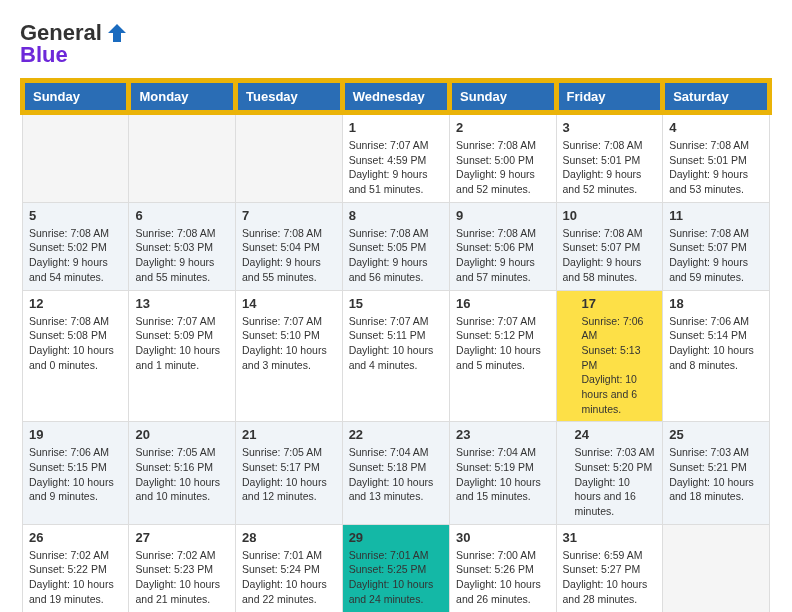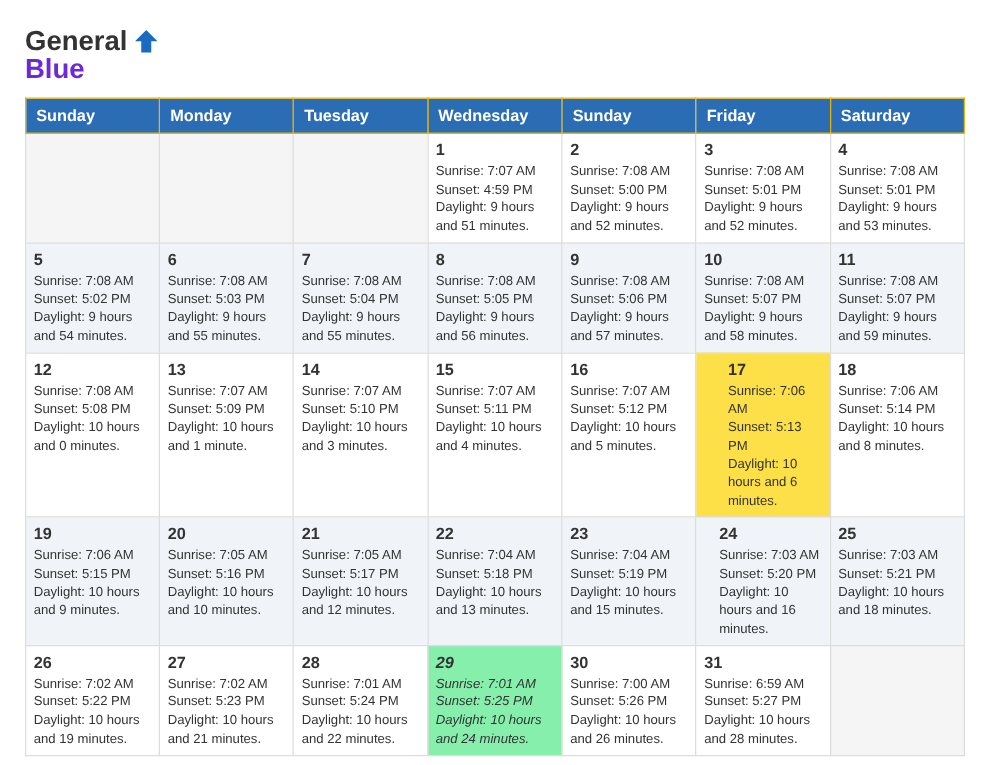--- a/index.html
+++ b/index.html
@@ -37,21 +37,21 @@
       width: 100%;
       border-collapse: collapse;
       border: 1px solid #ccc;
     }
     .calendar th {
       background-color: #2a6db5;
       color: #fff;
       text-align: left;
       padding: 6px 8px;
       font-size: 13px;
-      border: 1px solid #eab308;
+      border: 5px solid #eab308;
     }
     .calendar td {
       vertical-align: top;
       padding: 5px 6px;
       border: 1px solid #ddd;
       font-size: 11px;
       color: #333;
       width: 108px;
       min-height: 80px;
       background: #fff;
@@ -220,21 +220,21 @@
           <div class="day-info">Sunrise: 7:02 AM<br>Sunset: 5:22 PM<br>Daylight: 10 hours and 19 minutes.</div>
         </td>
         <td style="background: rgb(255, 255, 255);">
           <span class="day-number">27</span>
           <div class="day-info">Sunrise: 7:02 AM<br>Sunset: 5:23 PM<br>Daylight: 10 hours and 21 minutes.</div>
         </td>
         <td style="background: rgb(255, 255, 255);">
           <span class="day-number">28</span>
           <div class="day-info">Sunrise: 7:01 AM<br>Sunset: 5:24 PM<br>Daylight: 10 hours and 22 minutes.</div>
         </td>
-        <td style="background: #86efac; font-style: italic;">
+        <td style="background: #14b8a6;">
           <span class="day-number">29</span>
           <div class="day-info">Sunrise: 7:01 AM<br>Sunset: 5:25 PM<br>Daylight: 10 hours and 24 minutes.</div>
         </td>
         <td style="background: rgb(255, 255, 255);">
           <span class="day-number">30</span>
           <div class="day-info">Sunrise: 7:00 AM<br>Sunset: 5:26 PM<br>Daylight: 10 hours and 26 minutes.</div>
         </td>
         <td style="background: rgb(255, 255, 255);">
           <span class="day-number">31</span>
           <div class="day-info">Sunrise: 6:59 AM<br>Sunset: 5:27 PM<br>Daylight: 10 hours and 28 minutes.</div>

